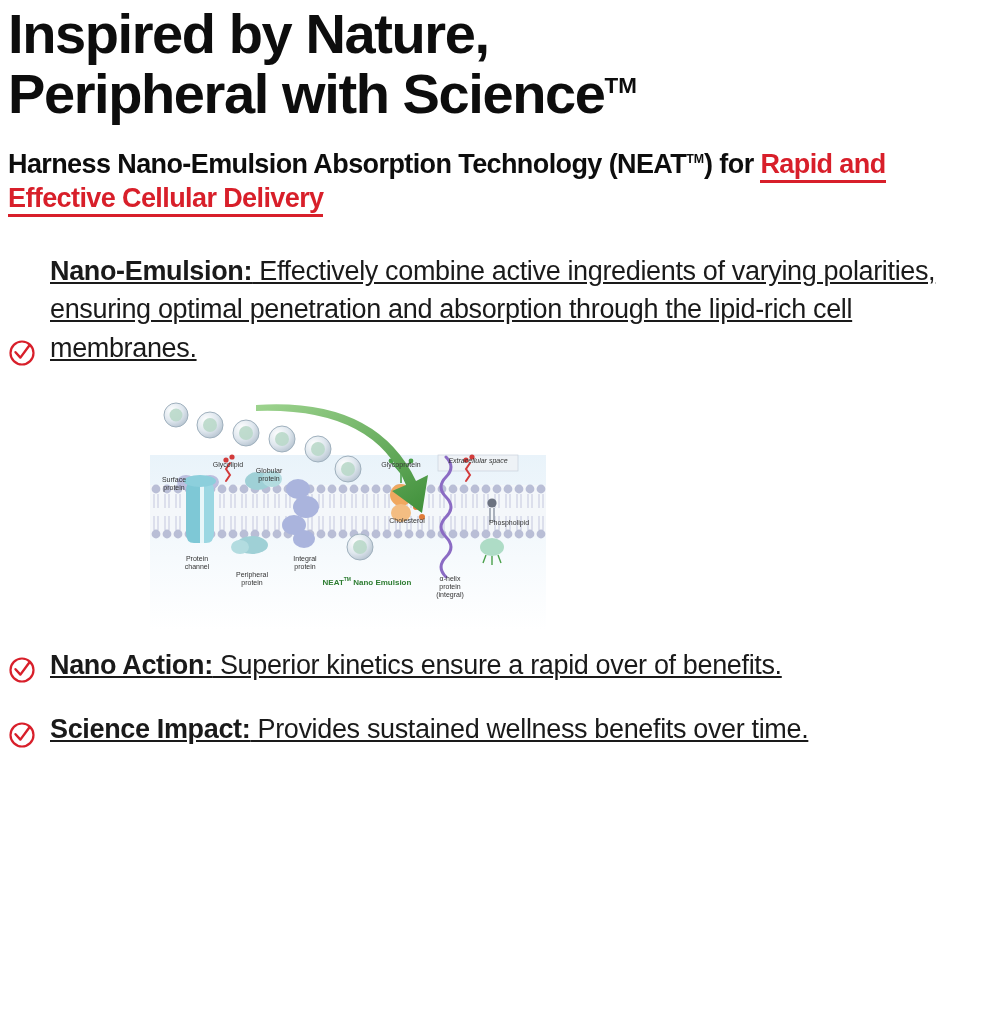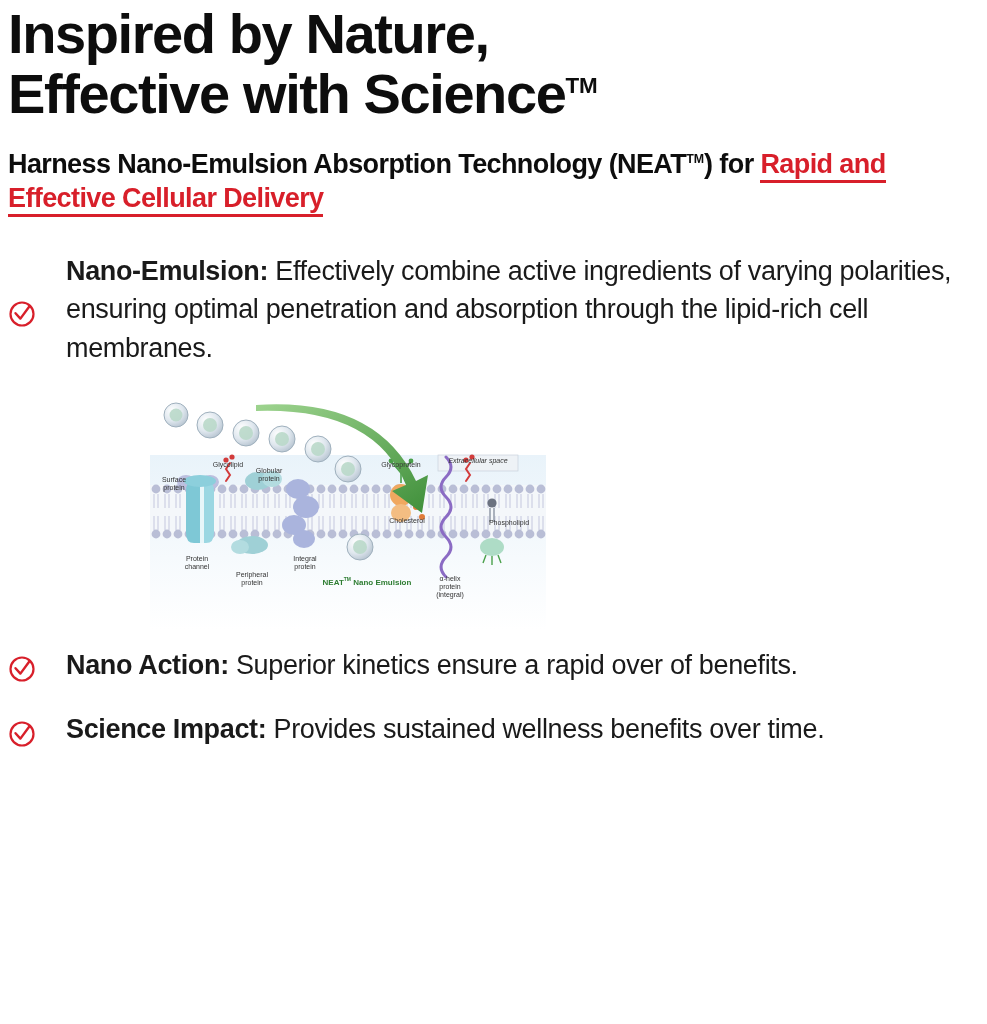--- a/index.html
+++ b/index.html
@@ -59,23 +59,24 @@
     border-bottom: 3px solid #d81f2a;
     padding-bottom: 1px;
   }
 
   
   .bullets {
     margin-top: 36px;
   }
   .bullet {
     display: flex;
-    align-items: center;
-    gap: 30px;
+    align-items: flex-end;
+    gap: 14px;
     margin-bottom: 6px;
+    text-decoration: underline;
   }
   .check-icon {
     flex: 0 0 auto;
     width: 28px;
     height: 28px;
     margin-top: 8px;
   }
   .bullet-text {
     font-size: 27px;
     line-height: 1.42;
@@ -113,21 +114,21 @@
   .fig-label.green { color: #2e7d32; font-weight: 700; font-size: 8px; }
   .fig-label sup { font-size: 0.62em; }
 </style>
 </head>
 <body>
 
 <div class="page">
 
   <h1 class="headline">
     <span>Inspired by Nature,</span>
-    <span class="line2"><span>Effective with Science</span><span class="tm-sup">TM</span></span>
+    <span class="line2"><span>Peripheral with Science</span><span class="tm-sup">TM</span></span>
   </h1>
 
   <h2 class="subhead"><span>Harness Nano-Emulsion Absorption Technology (NEAT</span><span class="tm-sup-sm">TM</span><span>) for </span><span class="accent">Rapid and Effective Cellular Delivery</span></h2>
 
   <div class="bullets">
 
     <div class="bullet">
       <span class="check-icon">
         <svg width="28" height="28" viewBox="0 0 28 28" aria-hidden="true">
           <circle cx="14" cy="14" r="11.5" fill="none" stroke="#d81f2a" stroke-width="2.2"></circle>

